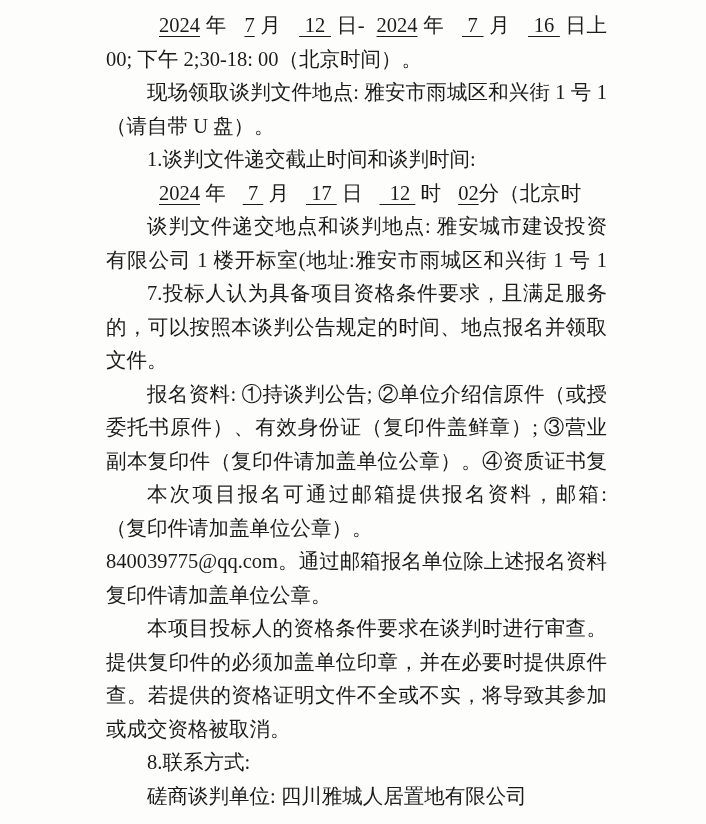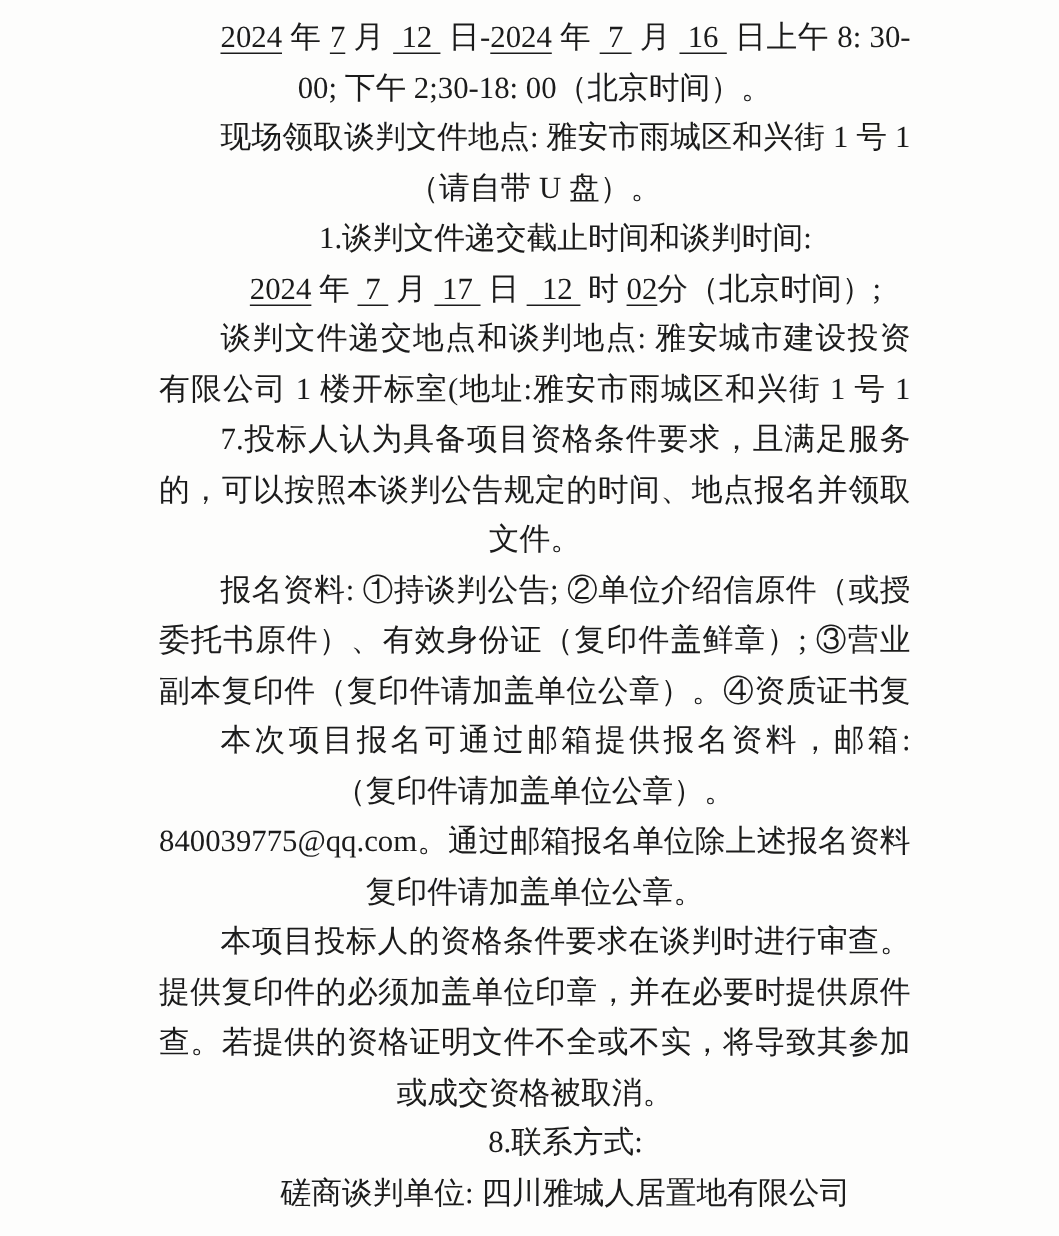--- a/index.html
+++ b/index.html
@@ -13,31 +13,32 @@
     padding: 9px 99px 0 106px;
     font-family: "Liberation Serif", "DejaVu Serif", serif;
     color: #1b1b1b;
     font-size: 20.5px;
     line-height: 33.5px;
     overflow: hidden;
   }
   .line {
     height: 33.5px;
     overflow: hidden;
-    text-align: center;
+    text-align: left;
   }
   .line.indent { text-indent: 41px; }
   .line.full {
     text-align: justify;
     text-align-last: justify;
   }
   .u {
     text-decoration: underline;
     text-decoration-thickness: 1.4px;
     text-underline-offset: 4px;
+    margin-left: 12px;
   }
 </style>
 </head>
 <body>
 
 <div class="page">
   <div>
       <div class="line indent full"><span class="u">2024</span><span> 年 </span><span class="u">7</span><span> 月 </span><span class="u">&nbsp;12&nbsp;</span><span> 日-</span><span class="u">2024</span><span> 年 </span><span class="u">&nbsp;7&nbsp;</span><span> 月 </span><span class="u">&nbsp;16&nbsp;</span><span> 日上午 8: 30-12:</span></div>
       <div class="line"><span>00; 下午 2;30-18: 00（北京时间）。</span></div>
       <div class="line indent full"><span>现场领取谈判文件地点: 雅安市雨城区和兴街 1 号 1 楼</span></div>

